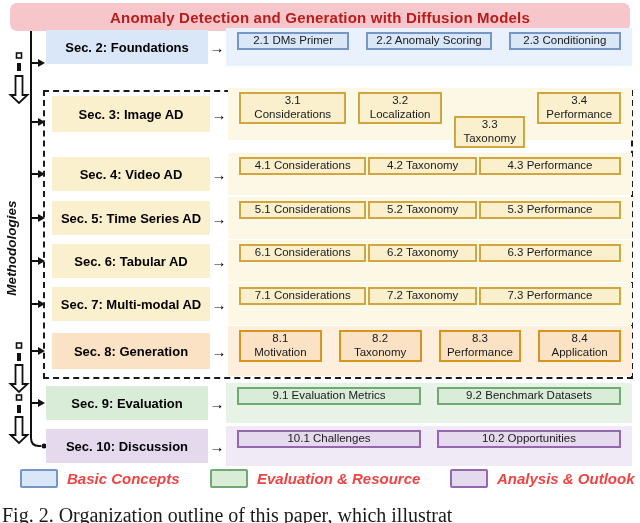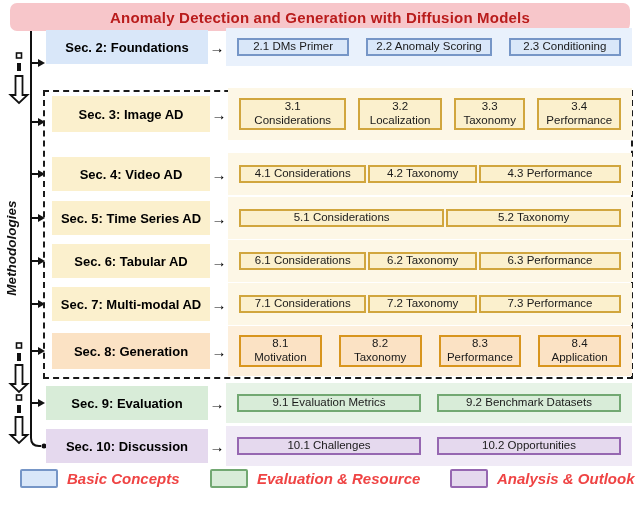--- a/index.html
+++ b/index.html
@@ -34,21 +34,21 @@
   .slabel{
     flex:0 0 162px;height:34px;display:flex;align-items:center;justify-content:center;
     font-weight:bold;font-size:13px;white-space:nowrap;color:#000;
   }
   .inside .slabel{flex-basis:158px;}
   .r3 .slabel,.r8 .slabel{height:36px;}
   .conn{
     flex:0 0 18px;text-align:center;font-weight:bold;font-size:15px;line-height:1;color:#000;
   }
   .strip{
-    flex:1;height:100%;display:flex;align-items:center;
+    flex:1;height:100%;display:flex;align-items:flex-start;
     gap:14px;padding:4px 11px;box-sizing:border-box;
   }
   .sbox{
     flex:1;border:2px solid;display:flex;align-items:center;justify-content:center;
     text-align:center;font-size:11.5px;line-height:1.2;white-space:pre-line;
     box-sizing:border-box;color:#1a1a1a;background-clip:padding-box;
   }
   
   .t-blue  .slabel{background:var(--blue-bg);}
   .t-blue  .strip {background:var(--blue-strip);}
@@ -60,21 +60,21 @@
   .t-orange .strip {background:var(--orange-strip);}
   .t-orange .sbox  {background:var(--orange-bg);border-color:var(--orange-border);}
   .t-green .slabel{background:var(--green-bg);}
   .t-green .strip {background:var(--green-strip);}
   .t-green .sbox  {background:var(--green-bg);border-color:var(--green-border);}
   .t-purple .slabel{background:var(--purple-bg);}
   .t-purple .strip {background:var(--purple-strip);}
   .t-purple .sbox  {background:var(--purple-bg);border-color:var(--purple-border);}
   
   .r2 .strip{gap:17px;} .r2 .sbox:nth-child(2){flex:1.12;}
-  .r3 .strip{gap:12px;} .r3 .sbox:nth-child(1){flex:1.3;} .r3 .sbox:nth-child(3){flex:.85;}
+  .r3 .strip{gap:12px;} .r3 .sbox:nth-child(1){flex:1.3;} .r3 .sbox:nth-child(3){flex:.85;margin-top:24px;}
   .r-tri .strip{gap:2px;} .r-tri .sbox:nth-child(1){flex:1.18;} .r-tri .sbox:nth-child(3){flex:1.32;}
   .r8 .strip{gap:17px;}
   .r9 .strip,.r10 .strip{gap:16px;}
   
   .legend-item{position:absolute;top:468px;height:20px;display:flex;align-items:center;gap:9px;z-index:2;}
   .swatch{width:34px;height:15px;border:2px solid;border-radius:2px;box-sizing:content-box;}
   .swatch.sw-blue  {background:var(--blue-bg);border-color:var(--blue-border);}
   .swatch.sw-green {background:var(--green-bg);border-color:var(--green-border);}
   .swatch.sw-purple{background:var(--purple-bg);border-color:var(--purple-border);}
   .legend-text{font-weight:bold;font-style:italic;font-size:15px;color:#ef4444;}
@@ -176,20 +176,21 @@
       <div class="sbox">4.3 Performance</div>
     </div>
   </div>
 
   <div class="row inside r-tri t-yellow" style="top:197px;height:42px">
     <div class="slabel">Sec. 5: Time Series AD</div>
     <div class="conn">→</div>
     <div class="strip">
       <div class="sbox">5.1 Considerations</div>
       <div class="sbox">5.2 Taxonomy</div>
+      <div class="sbox">5.3 Performance</div>
     </div>
   </div>
 
   <div class="row inside r-tri t-yellow" style="top:240px;height:42px">
     <div class="slabel">Sec. 6: Tabular AD</div>
     <div class="conn">→</div>
     <div class="strip">
       <div class="sbox">6.1 Considerations</div>
       <div class="sbox">6.2 Taxonomy</div>
       <div class="sbox">6.3 Performance</div>
@@ -245,14 +246,17 @@
   </div>
   <div class="legend-item" style="left:210px">
     <div class="swatch sw-green"></div>
     <div class="legend-text">Evaluation &amp; Resource</div>
   </div>
   <div class="legend-item" style="left:450px">
     <div class="swatch sw-purple"></div>
     <div class="legend-text">Analysis &amp; Outlook</div>
   </div>
 
+  <div class="caption-clip">
+    <div class="caption-text">Fig. 2. Organization outline of this paper, which illustrat</div>
+  </div>
 
 </div>
 
 </body></html>

